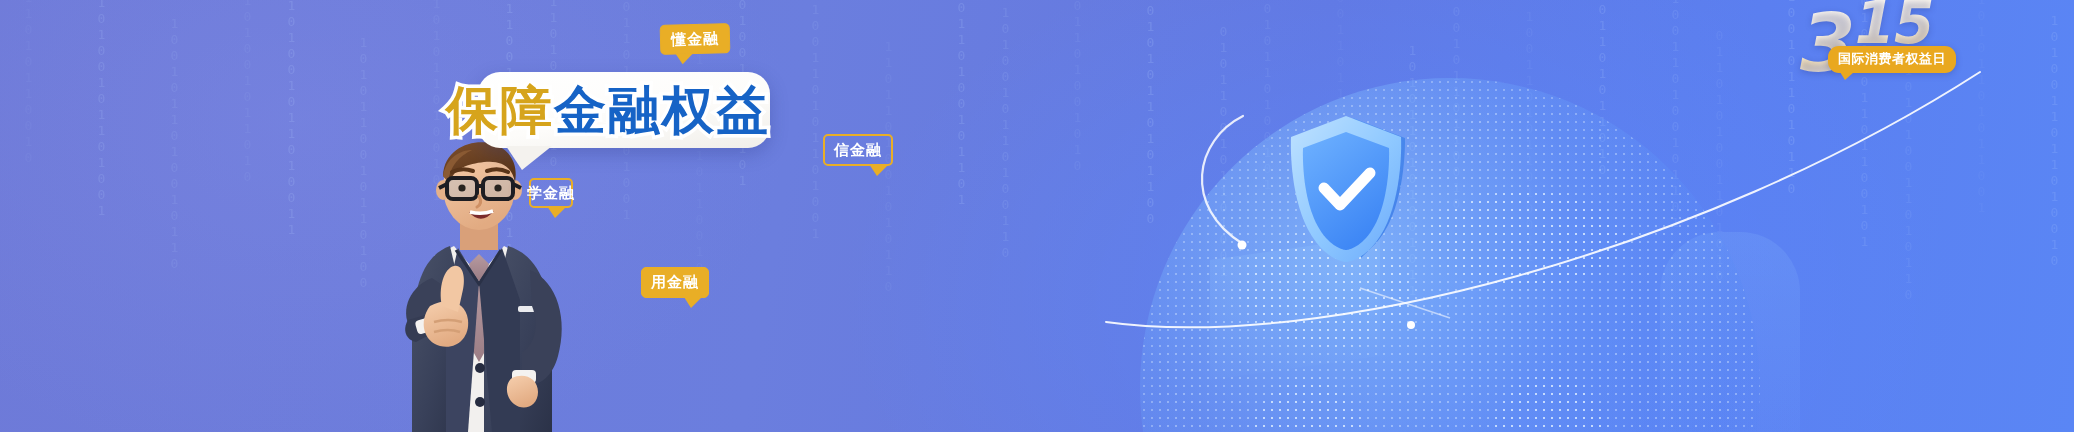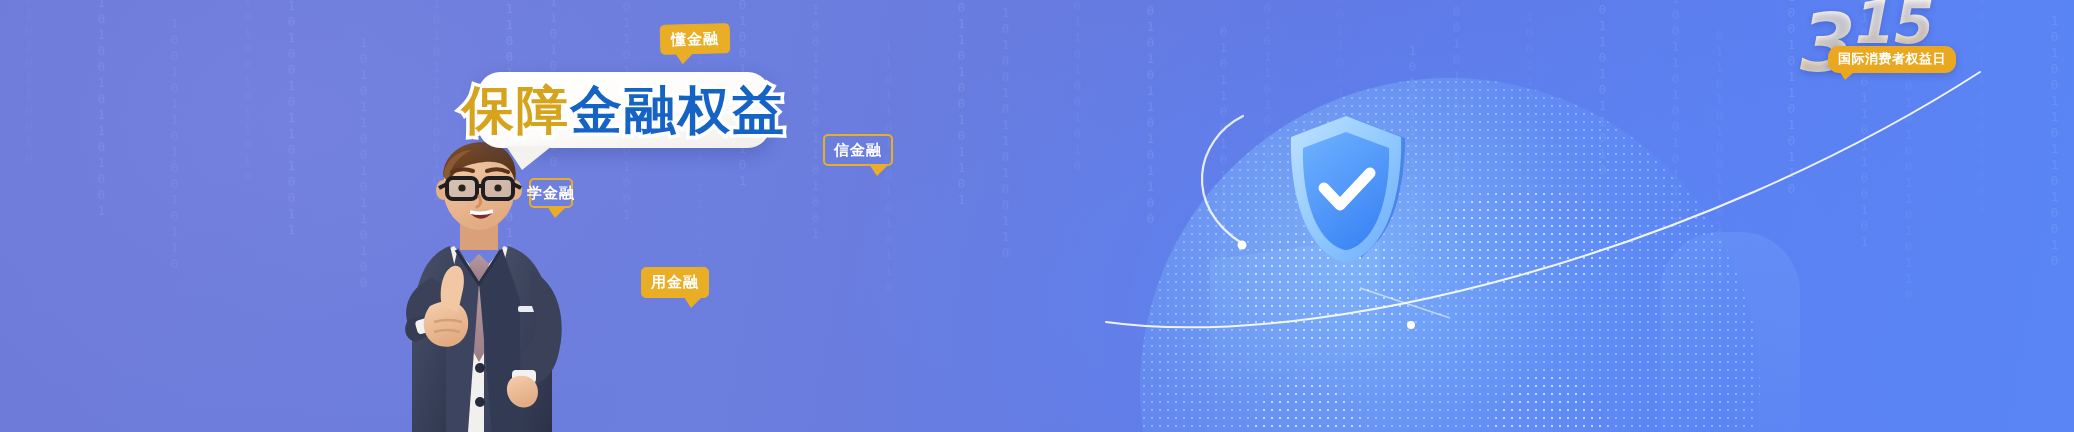--- a/index.html
+++ b/index.html
@@ -105,21 +105,21 @@
     letter-spacing:2px;
   }
   .t-gold { color:#d6a41c; }
   .t-blue { color:#1663c6; }
   .bubble-title span {
     -webkit-text-stroke:7px #ffffff;
     paint-order:stroke fill;
     display:inline-block;
   }
 
-  #bubble1 { left:478px; top:72px; width:292px; height:76px; }
+  #bubble1 { left:478px; top:72px; width:292px; height:76px;justify-content:flex-end; }
   #bubble1 .bubble-title { font-size:52px; }
   #bubble1 .tail {
     left:28px; bottom:-22px;
     border-left:16px solid transparent;
     border-right:30px solid transparent;
     border-top:24px solid #f4f2ee;
   }
   #bubble2 { left:612px; top:183px; width:282px; height:74px; }
   #bubble2 .bubble-title { font-size:50px; }
   #bubble2 .tail {

